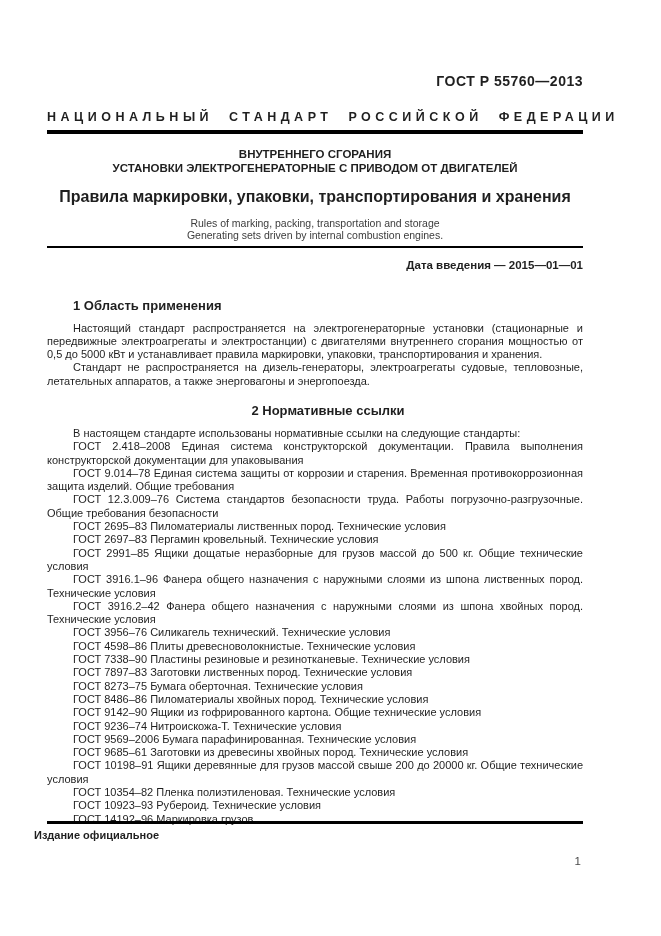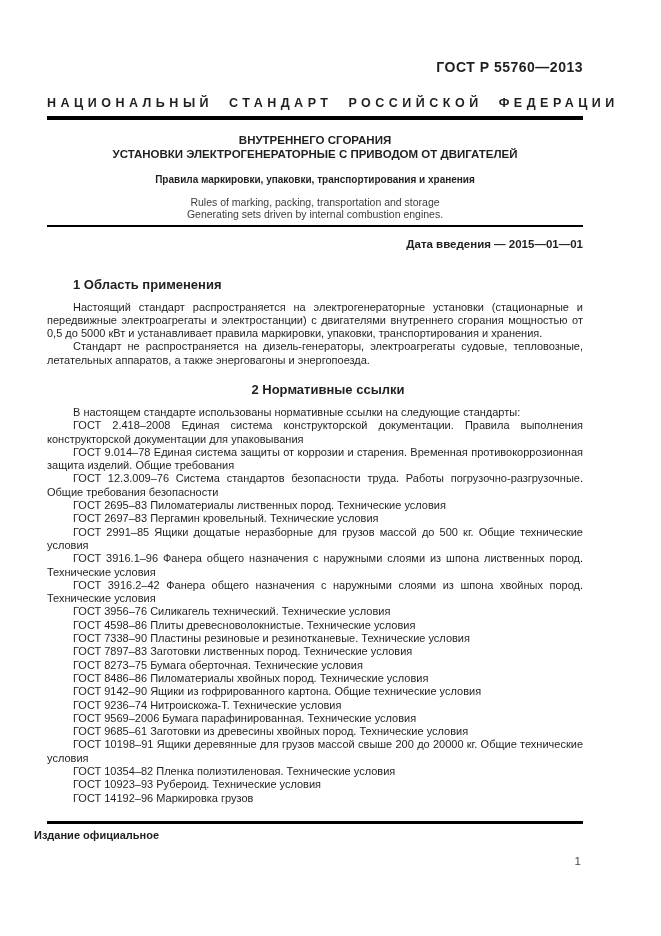--- a/index.html
+++ b/index.html
@@ -12,21 +12,21 @@
     width: 661px;
     height: 936px;
     background: #ffffff;
     color: #1f1f1f;
     font-family: "Liberation Sans", "DejaVu Sans", sans-serif;
     overflow: hidden;
   }
   .content {
     position: absolute;
     left: 47px;
-    top: 0;
+    top: 14px;
     width: 536px;
   }
   .doc-number {
     margin-top: 59px;
     text-align: right;
     font-weight: bold;
     font-size: 14px;
     letter-spacing: 0.5px;
   }
   .federation-line {
@@ -47,21 +47,21 @@
     margin-top: 14px;
     text-align: center;
     font-weight: bold;
     font-size: 11.5px;
     line-height: 13.5px;
   }
   .doc-subtitle {
     margin-top: 13px;
     text-align: center;
     font-weight: bold;
-    font-size: 10px;
+    font-size: 16px;
   }
   .doc-title-en {
     margin-top: 11px;
     text-align: center;
     font-size: 10.5px;
     line-height: 12px;
     color: #3c3c3c;
   }
   .rule-thin {
     margin-top: 5px;

